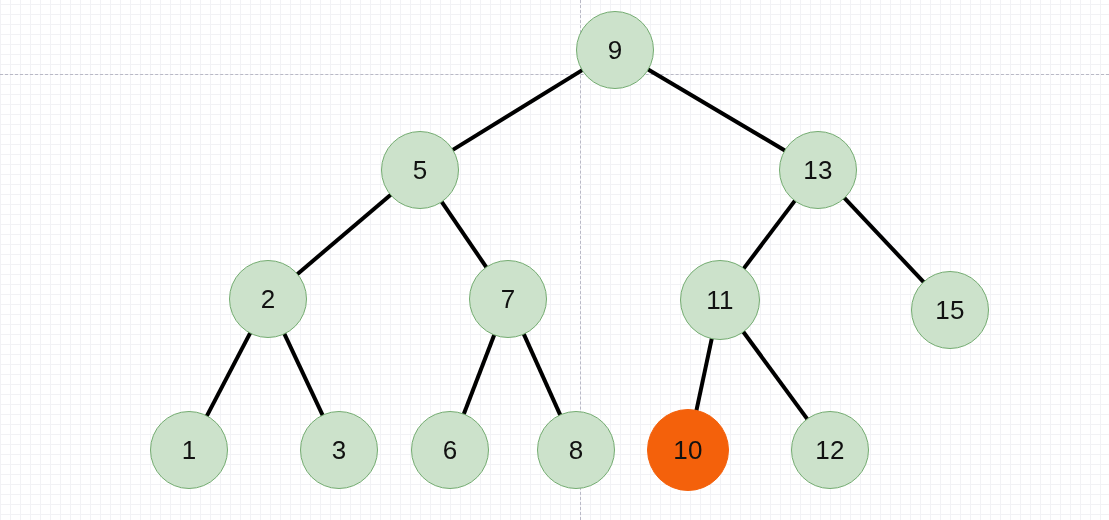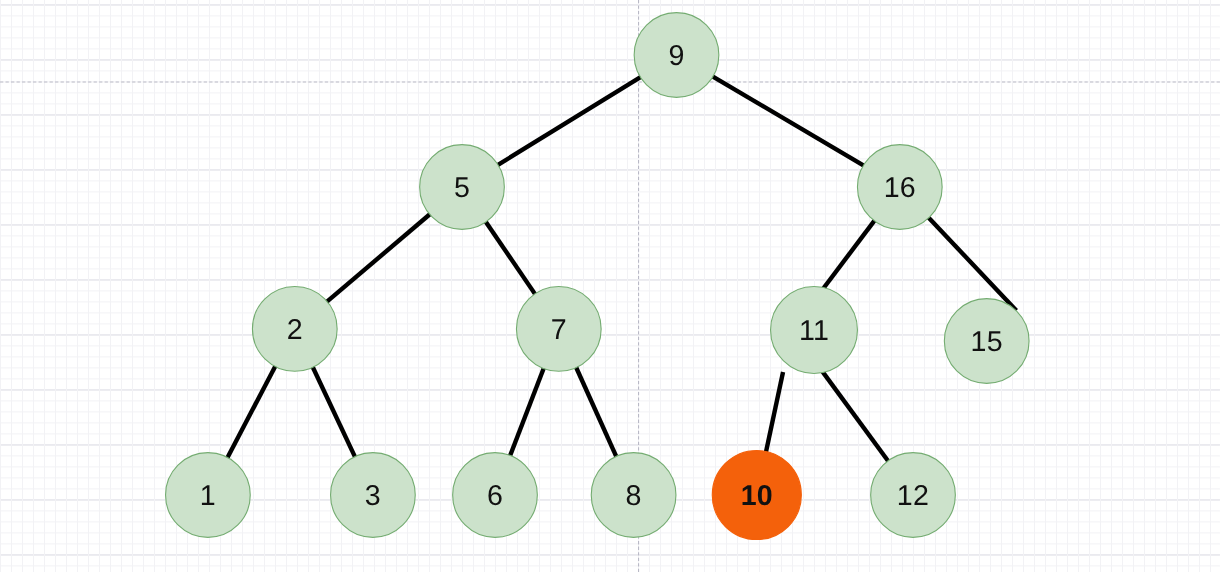--- a/index.html
+++ b/index.html
@@ -73,21 +73,20 @@
   }
 
   .tree-node.normal {
     background: #cce2cb;
     border: 1.5px solid #74ac71;
   }
 
   .tree-node.highlight {
     background: #f4610b;
     border: 1.5px solid #f4610b;
-    font-weight: bold;
   }
 </style>
 </head>
 <body>
 
 <div id="canvas">
 
   <div class="axis-h" style="top: 74px;"></div>
   <div class="axis-v" style="left: 580px;"></div>
 
@@ -107,32 +106,32 @@
     </svg>
 
   <div id="node-layer">
       <div class="tree-node normal" style="left: 576px; top: 11px; width: 78px; height: 78px;">
         <span>9</span>
       </div>
       <div class="tree-node normal" style="left: 381px; top: 131px; width: 78px; height: 78px;">
         <span>5</span>
       </div>
       <div class="tree-node normal" style="left: 779px; top: 131px; width: 78px; height: 78px;">
-        <span>16</span>
+        <span>13</span>
       </div>
       <div class="tree-node normal" style="left: 229px; top: 260px; width: 78px; height: 78px;">
         <span>2</span>
       </div>
       <div class="tree-node normal" style="left: 469px; top: 260px; width: 78px; height: 78px;">
         <span>7</span>
       </div>
-      <div class="tree-node normal" style="left: 700px; top: 260px; width: 80px; height: 80px;">
+      <div class="tree-node normal" style="left: 680px; top: 260px; width: 80px; height: 80px;">
         <span>11</span>
       </div>
-      <div class="tree-node normal" style="left: 858px; top: 271px; width: 78px; height: 78px;">
+      <div class="tree-node normal" style="left: 911px; top: 271px; width: 78px; height: 78px;">
         <span>15</span>
       </div>
       <div class="tree-node normal" style="left: 150px; top: 411px; width: 78px; height: 78px;">
         <span>1</span>
       </div>
       <div class="tree-node normal" style="left: 300px; top: 411px; width: 78px; height: 78px;">
         <span>3</span>
       </div>
       <div class="tree-node normal" style="left: 411px; top: 411px; width: 78px; height: 78px;">
         <span>6</span>

